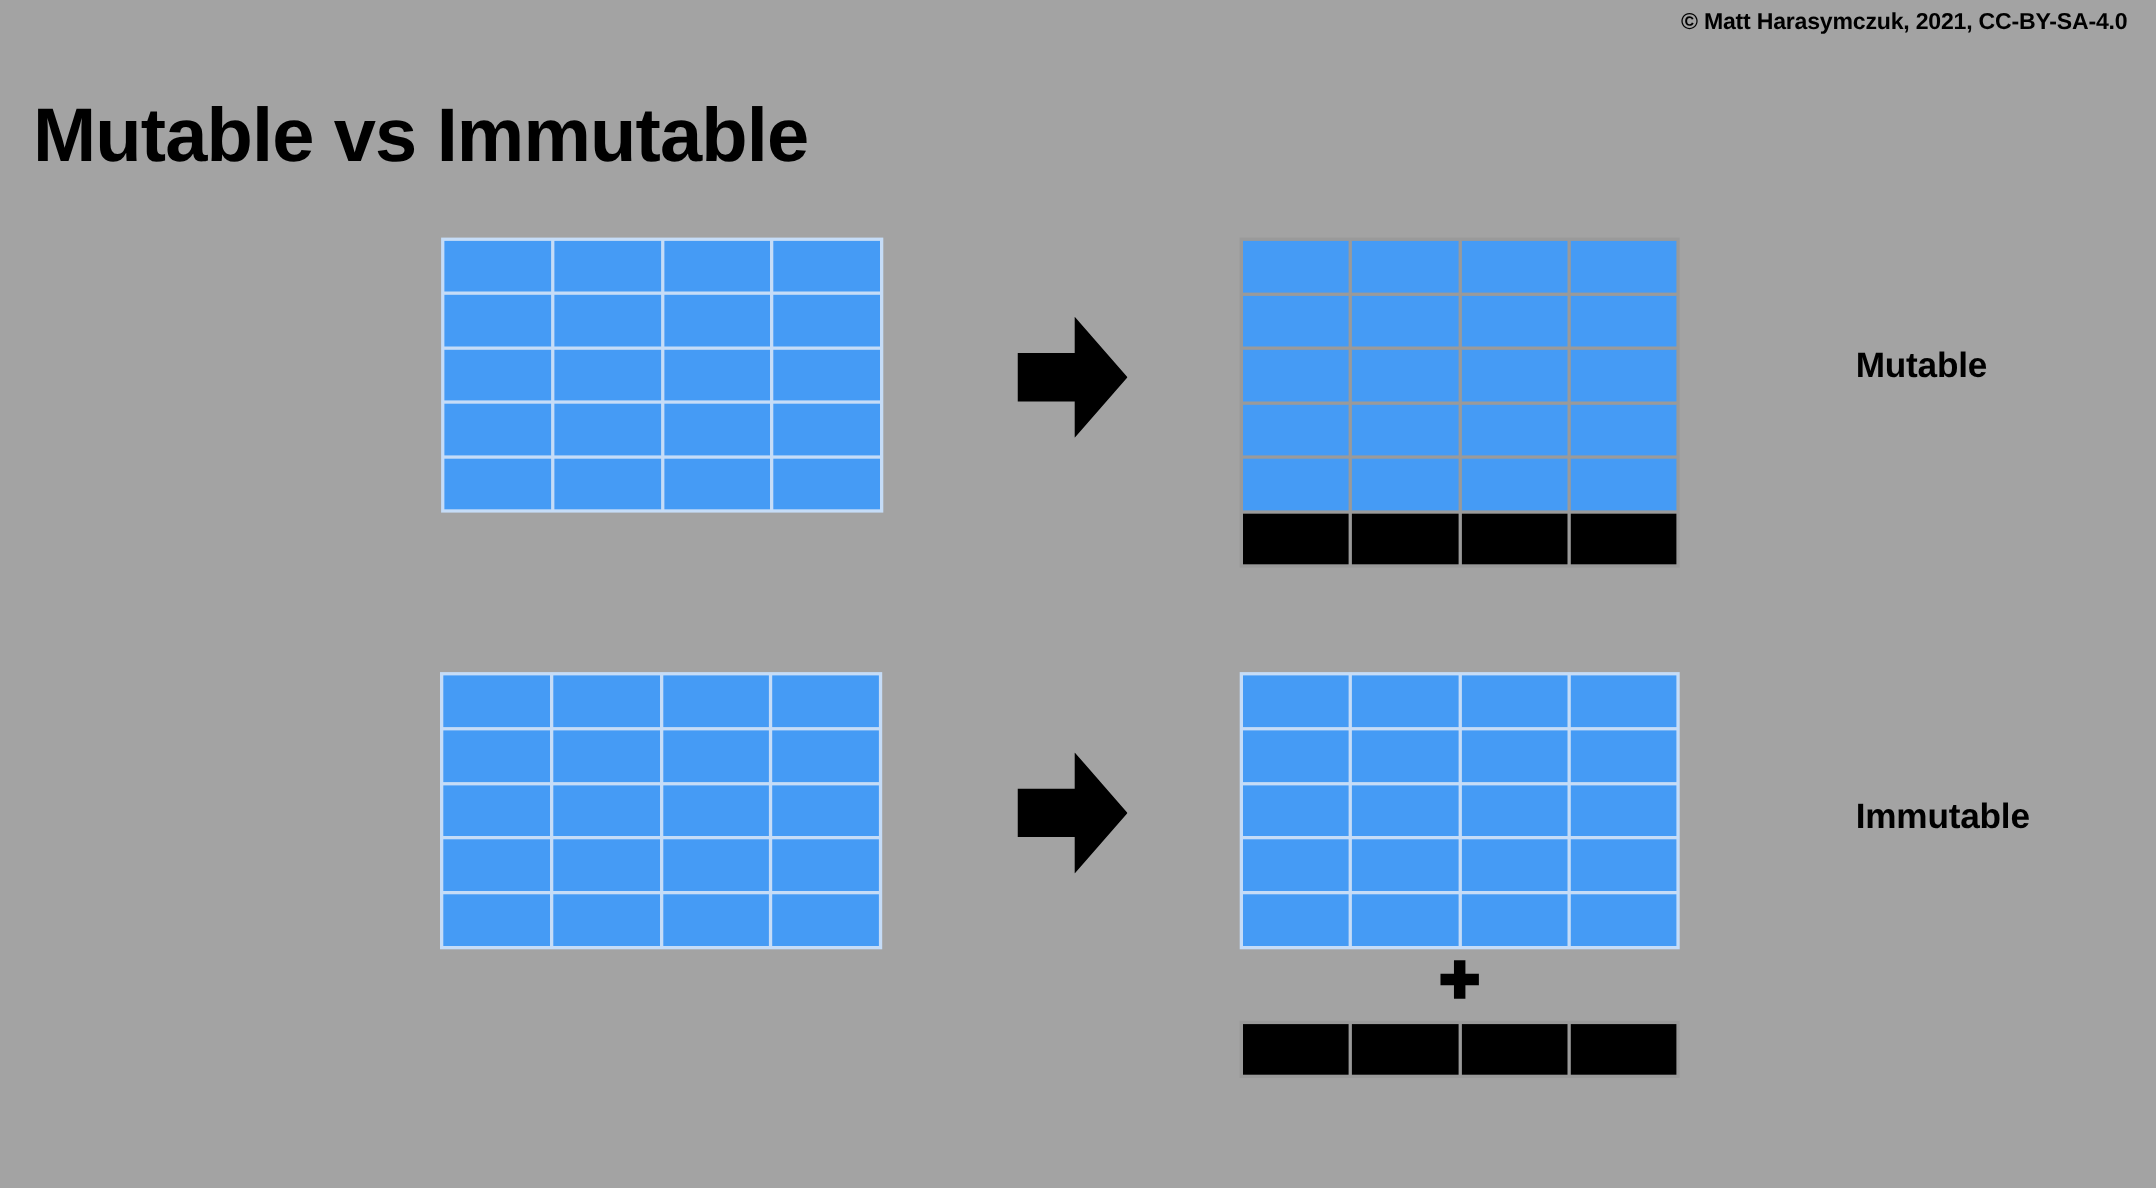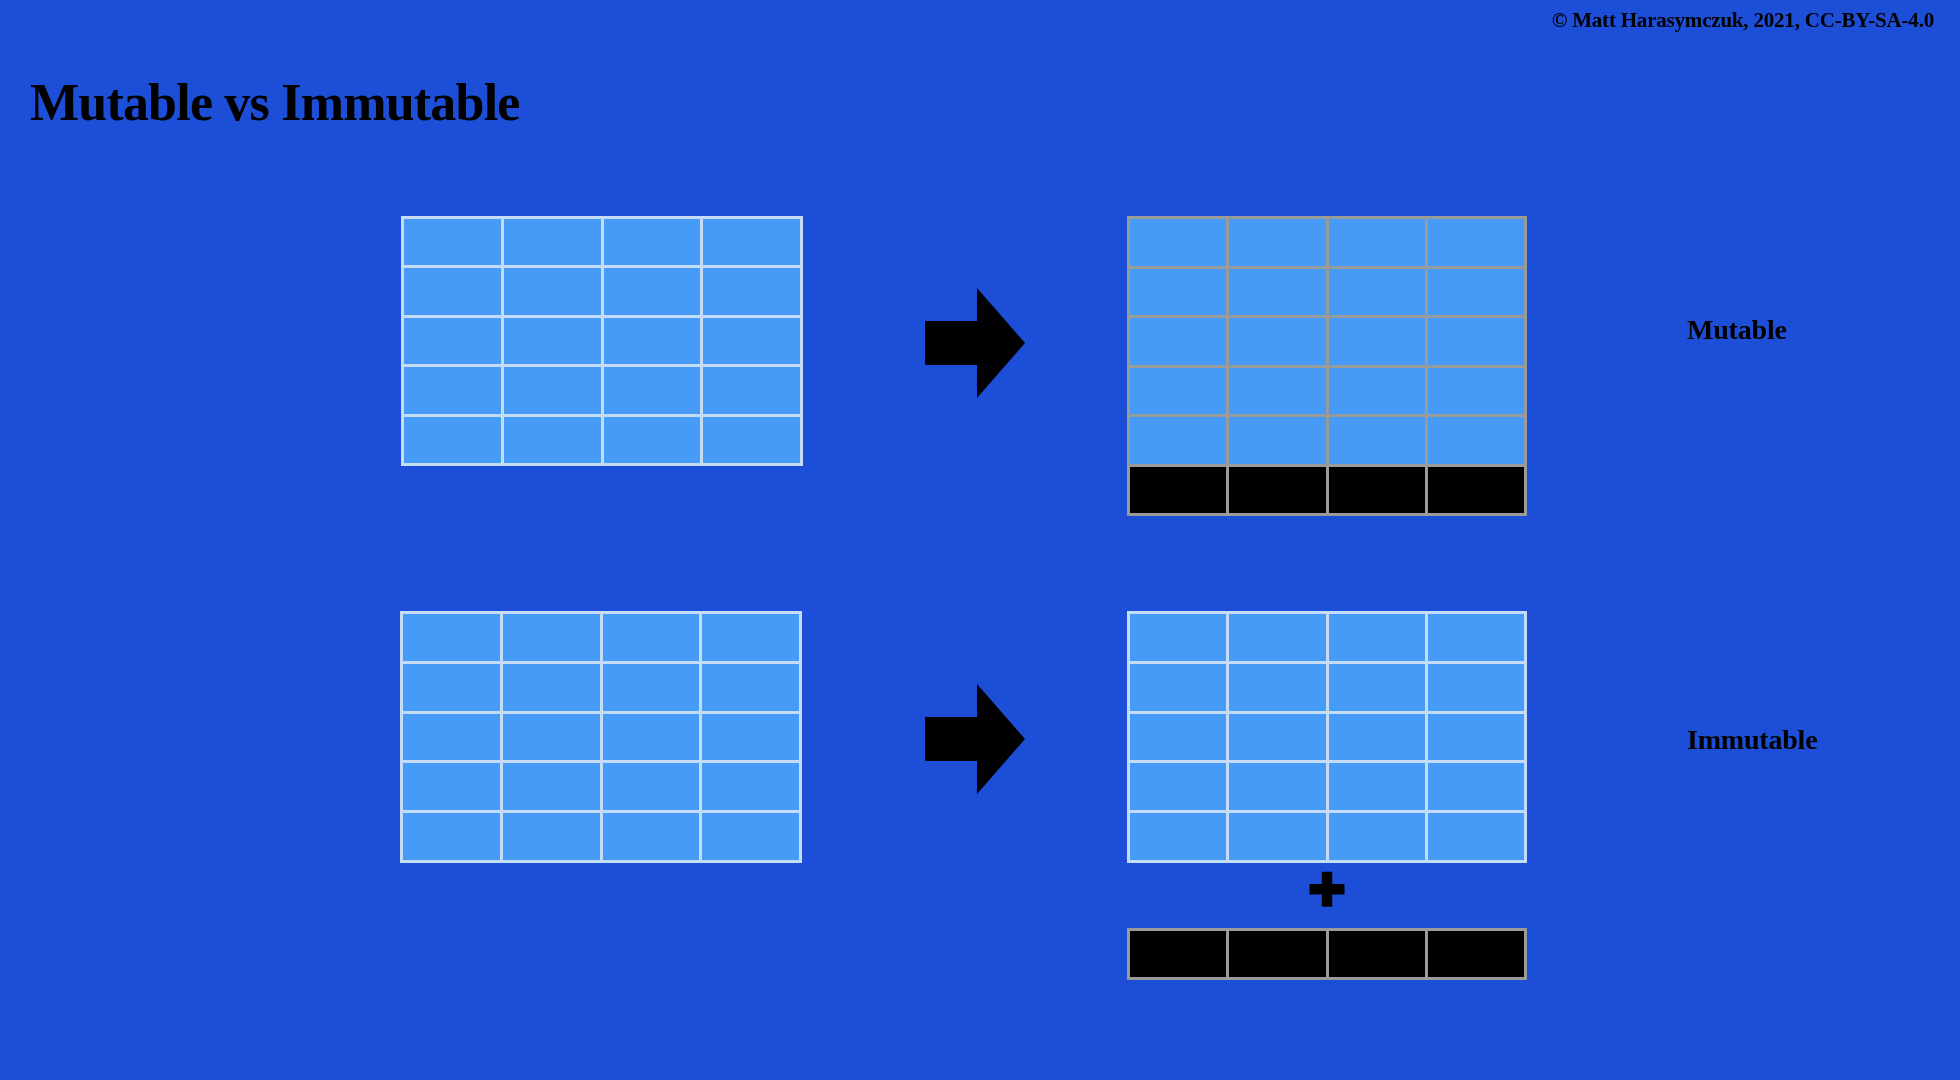--- a/index.html
+++ b/index.html
@@ -13,40 +13,39 @@
     position: relative;
     overflow: hidden;
     font-family: "Liberation Sans", sans-serif;
     -webkit-font-smoothing: antialiased;
   }
 
   
   #slide {
     position: absolute;
     inset: 0;
-    background: #1d4ed8;
-    font-family: Liberation Serif, serif;
+    background: #a3a3a3;
   }
 
   #copyright {
     position: absolute;
     top: 8px;
     right: 26px;
     font-size: 21px;
     font-weight: bold;
     color: #000000;
     letter-spacing: -0.2px;
     white-space: nowrap;
   }
 
   #page-title {
     position: absolute;
     left: 30px;
     top: 40px;
-    font-size: 52px;
+    font-size: 69px;
     font-weight: bold;
     color: #000000;
     letter-spacing: -0.8px;
     line-height: 1.08;
     white-space: nowrap;
   }
 
   
   .grid {
     position: absolute;
@@ -78,21 +77,21 @@
 
   
   .arrow {
     position: absolute;
   }
   .arrow svg { display: block; }
 
   
   .row-label {
     position: absolute;
-    font-size: 28px;
+    font-size: 32px;
     font-weight: bold;
     color: #000000;
     white-space: nowrap;
     letter-spacing: -0.2px;
   }
 
   
   .plus {
     position: absolute;
     font-size: 46px;

